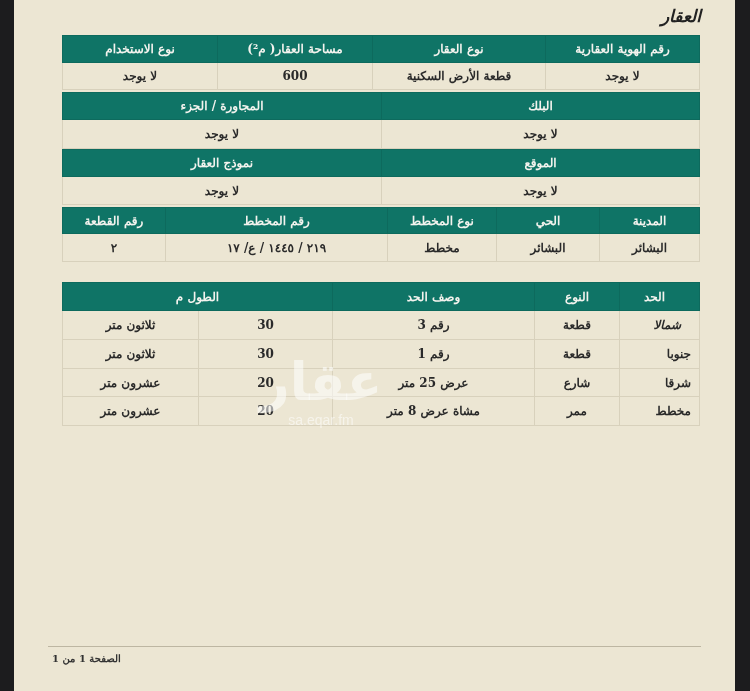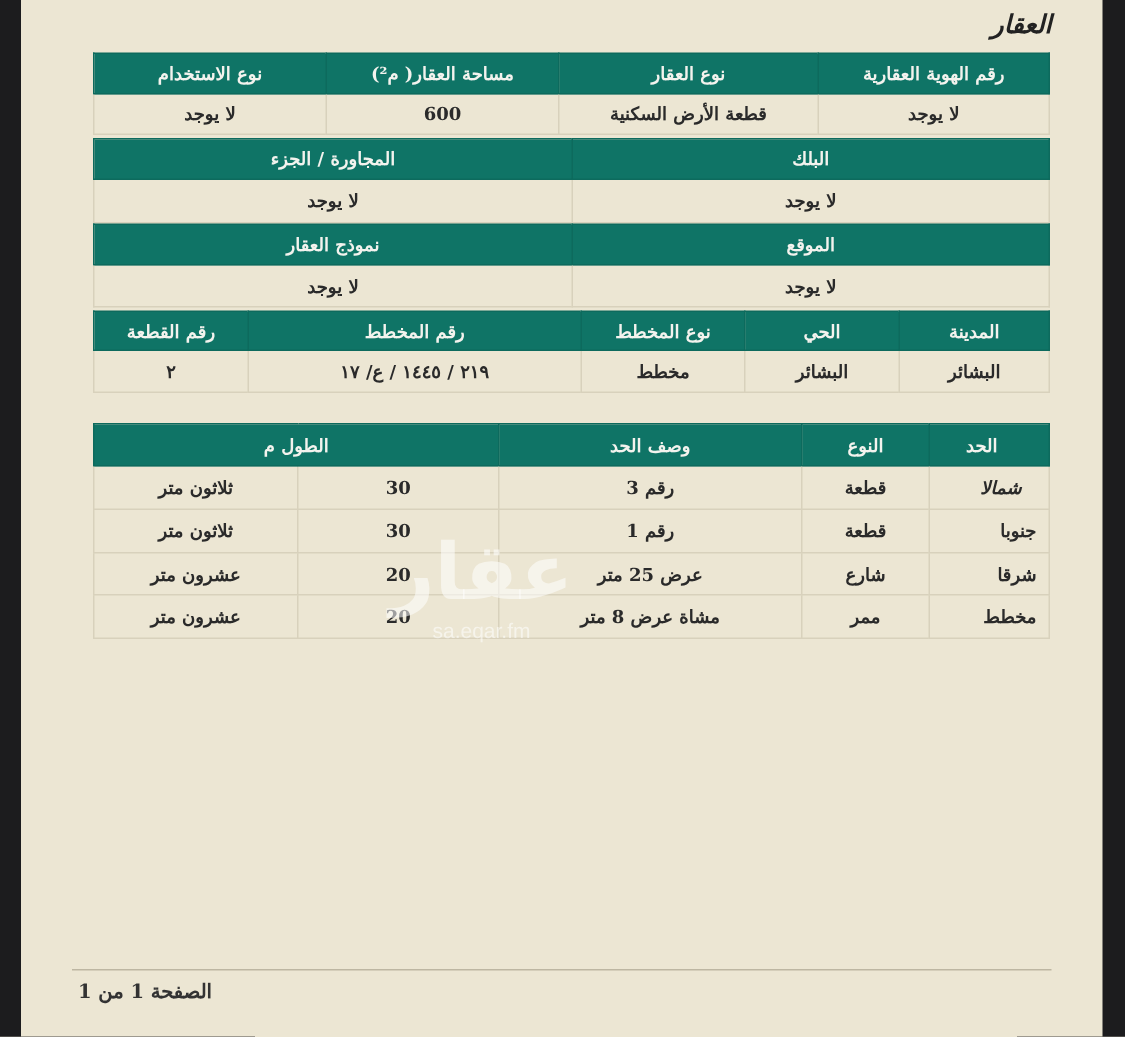--- a/index.html
+++ b/index.html
@@ -90,21 +90,21 @@
       right: 34px;
       top: 653px;
       font-size: 8px;
       color: #333;
       font-weight: bold;
     }
     .footer-page {
       position: absolute;
       left: 38px;
       top: 653px;
-      font-size: 13px;
+      font-size: 10px;
       color: #333;
       font-weight: bold;
     }
   </style>
 </head>
 <body>
 
 <div class="page">
 
   <div class="section-title">العقار</div>

